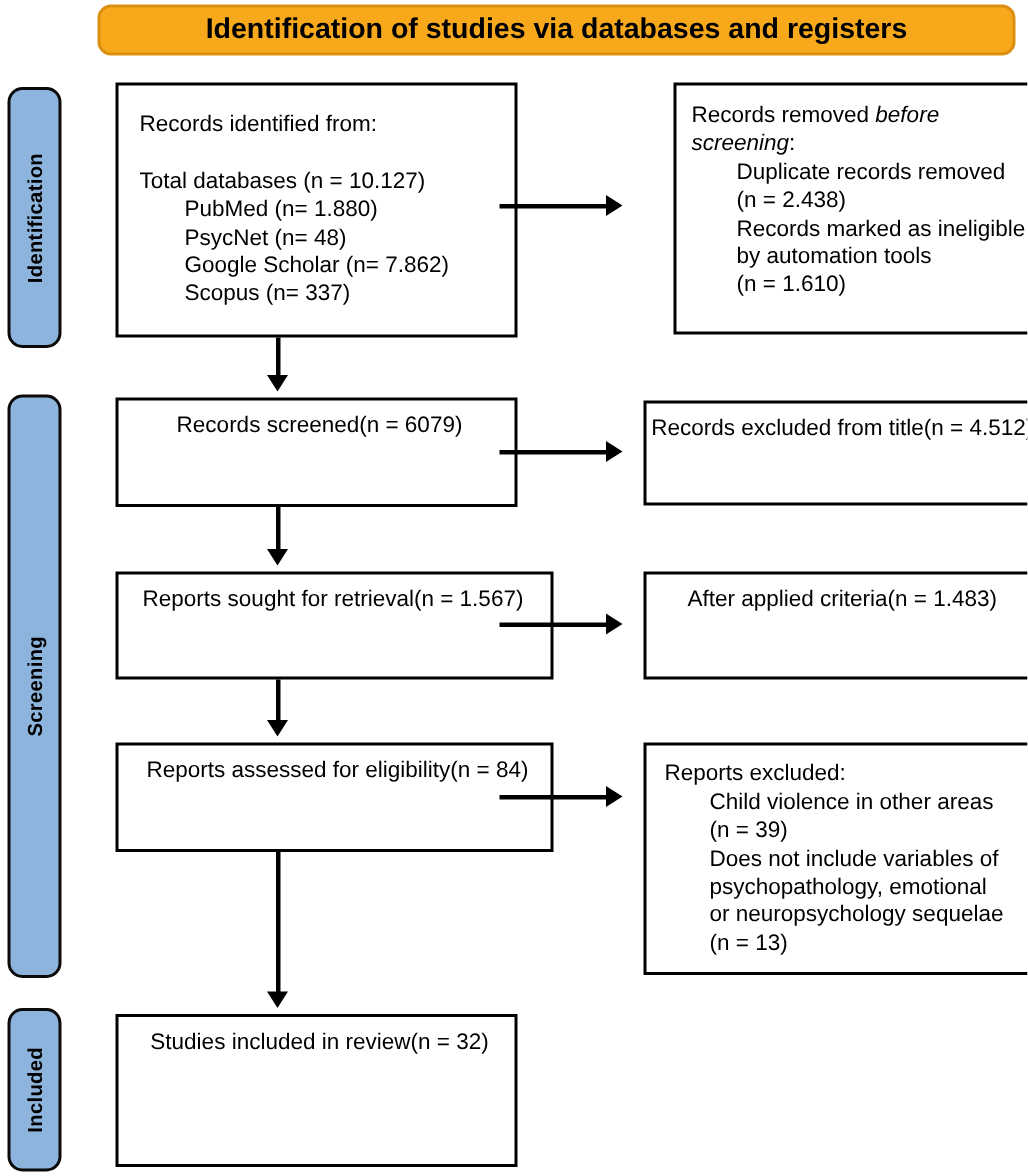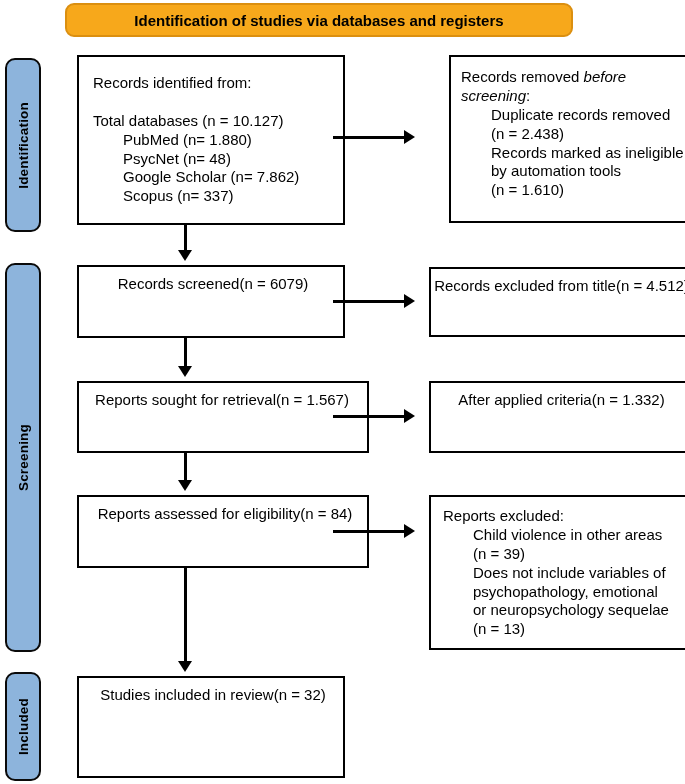--- a/index.html
+++ b/index.html
@@ -12,27 +12,27 @@
   body { font-family: "Liberation Sans", "DejaVu Sans", sans-serif; color: #000; }
   .canvas {
     position: relative;
     width: 685px;
     height: 784px;
     background: #ffffff;
     overflow: hidden;
   }
   .banner {
     position: absolute;
-    left: 65px; top: 3px; width: 508px; height: 34px;
+    left: 65px; top: 3px; width: 612px; height: 34px;
     background: var(--banner-fill);
     border: 2px solid var(--banner-border);
     border-radius: 9px;
     box-sizing: border-box;
     display: flex; align-items: center; justify-content: center;
-    font-weight: bold; font-size: 15px;
+    font-weight: bold; font-size: 19px;
   }
   .stage {
     position: absolute;
     left: 5px; width: 36px;
     background: var(--sidebar-fill);
     border: 2px solid #0a0a0a;
     border-radius: 10px;
     box-sizing: border-box;
     display: flex; align-items: center; justify-content: center;
   }
@@ -156,21 +156,21 @@
       <div class="tline"><span>Records excluded from title</span></div>
       <div class="tline"><span>(n = 4.512)</span></div>
     </div>
 
   <div class="box center box-reports-sought">
       <div class="tline"><span>Reports sought for retrieval</span></div>
       <div class="tline"><span>(n = 1.567)</span></div>
     </div>
   <div class="box center box-after-criteria">
       <div class="tline"><span>After applied criteria</span></div>
-      <div class="tline"><span>(n = 1.332)</span></div>
+      <div class="tline"><span>(n = 1.483)</span></div>
     </div>
 
   <div class="box center box-reports-assessed">
       <div class="tline"><span>Reports assessed for eligibility</span></div>
       <div class="tline"><span>(n = 84)</span></div>
     </div>
   <div class="box box-reports-excluded">
       <div class="tline"><span>Reports excluded:</span></div>
       <div class="tline ind"><span>Child violence in other areas</span></div>
       <div class="tline ind"><span>(n = 39)</span></div>

